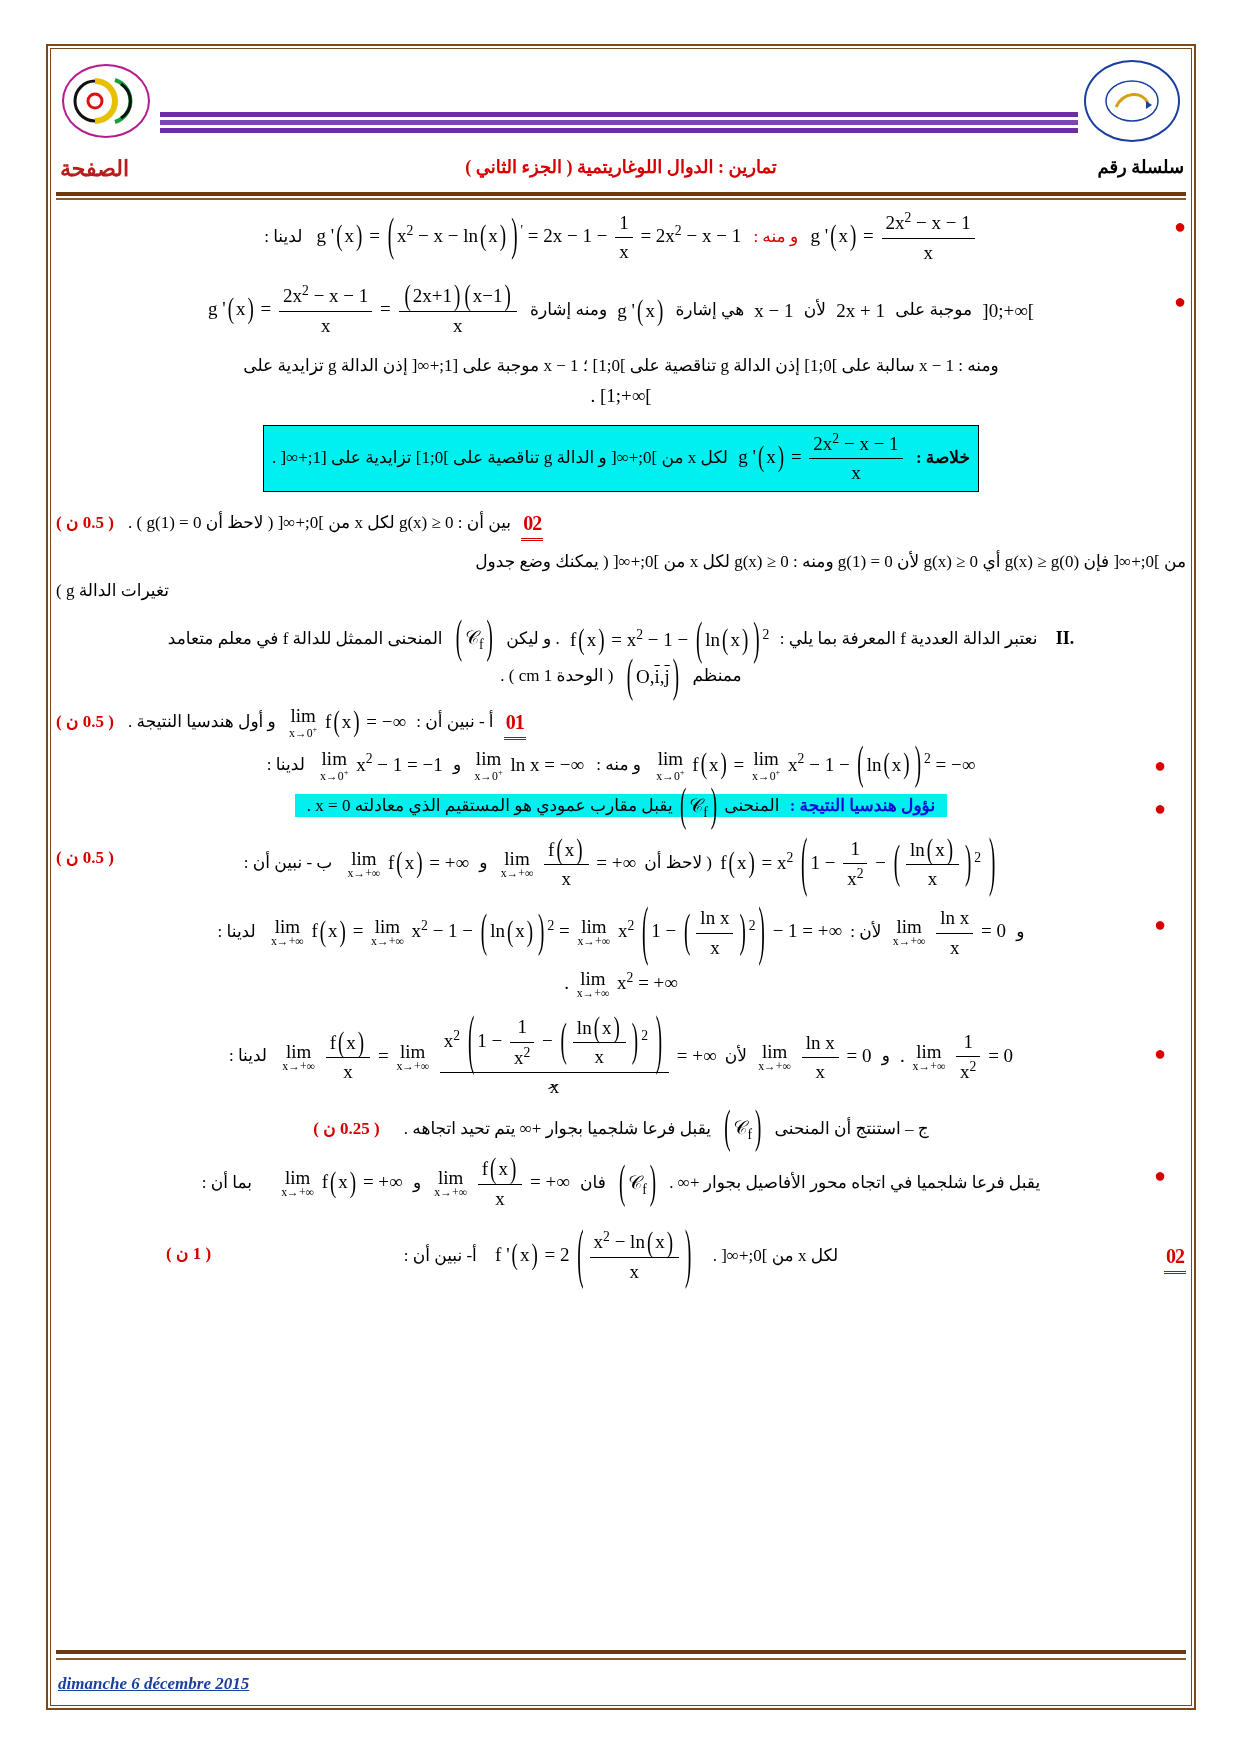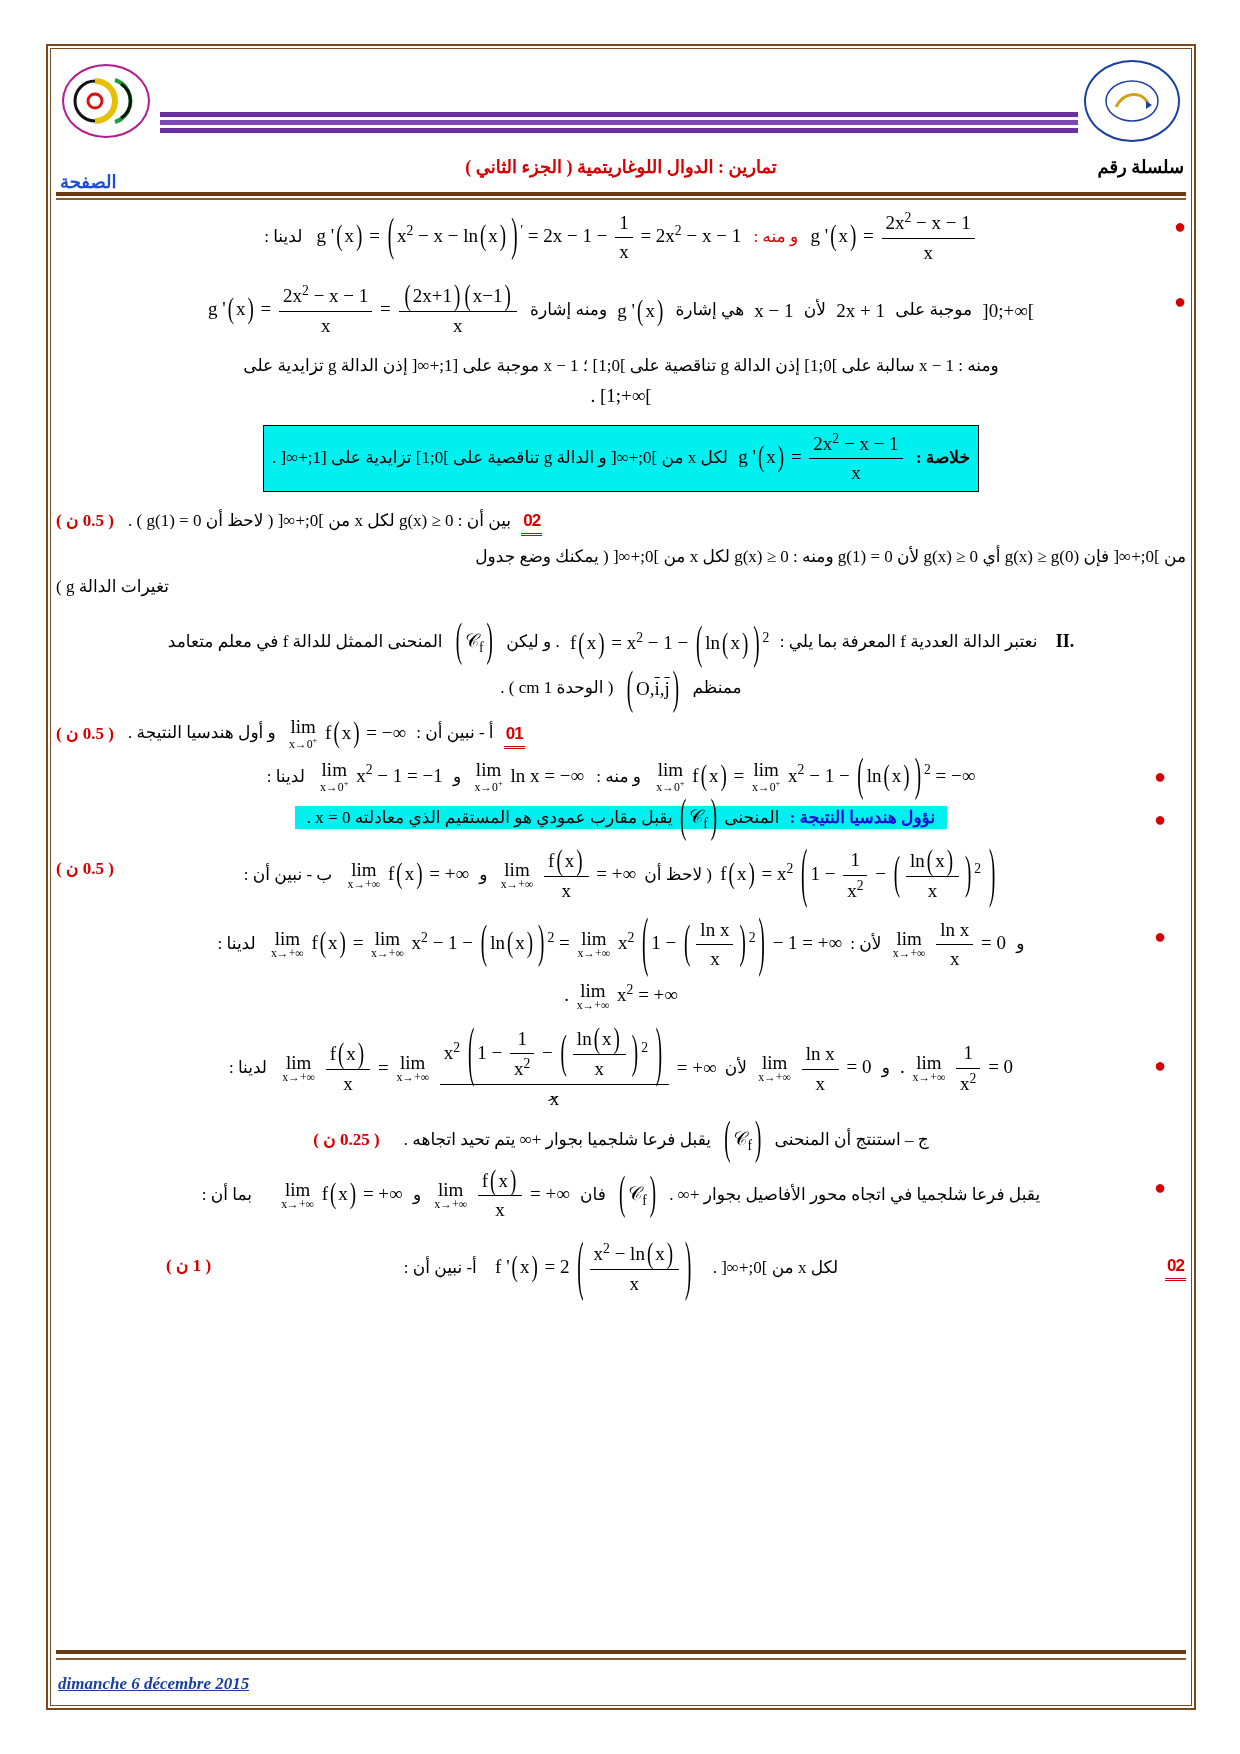--- a/index.html
+++ b/index.html
@@ -69,21 +69,21 @@
 
   .subhdr{
     position:absolute; right:0; left:0; top:96px; height:36px;
   }
   .serie{
     position:absolute; right:2px; top:4px;
     font-weight:bold; font-size:18px; color:#000;
   }
   .page-lbl{
     position:absolute; left:4px; top:4px;
-    font-weight:bold; font-size:18px; color:#1d4ed8;margin-top:15px;
+    font-weight:bold; font-size:22px; color:#b91c1c;
   }
   .title-main{
     position:absolute; right:0;left:0; top:4px; text-align:center;
     font-weight:bold; font-size:18px; color:#d60000;
   }
   .rule{
     position:absolute; right:0;left:0;top:136px; height:4px; background:#6b3a12;
   }
   .rule2{
     position:absolute; right:0;left:0;top:142px; height:2px; background:#8a5a2a;
@@ -122,21 +122,21 @@
     display:inline-block; text-align:center; vertical-align:middle; margin:0 3px;
   }
   .lim .l{display:block; line-height:1;}
   .lim .u{display:block; font-size:0.62em; line-height:1.1;}
   .hl{background:#00f0f0;}
   .boxhl{
     background:#00f0f0; border:1px solid #000; padding:3px 8px; display:inline-block;
   }
   .qnum{
     display:inline-block; color:#d60000; font-weight:bold;
-    font-family:Liberation Sans, sans-serif; font-size:17px;
+    font-family:Liberation Serif, serif; font-size:20px;
     letter-spacing:-1px;
     border-bottom:3px double #d60000;
     padding:0 2px;
     margin-left:6px;
     vertical-align:middle;
   }
   .pts{color:#d60000; font-weight:bold;}
   .rom{font-weight:bold; font-size:18px;}
   .big{font-size:19px;}
   .paren{display:inline-block; transform:scaleY(1.6); margin:0 2px;}
@@ -273,21 +273,21 @@
       </div>
 
       <div class="line" style="text-align:center;">
         <span class="rom" style="margin-left:14px;">.II</span>
         <span>نعتبر الدالة العددية f المعرفة بما يلي :</span>
         <span class="math big" style="margin:0 6px;">
           f<span class="paren">(</span>x<span class="paren">)</span> = x<span class="sup">2</span> − 1 −
           <span class="bigparen">(</span>ln<span class="paren">(</span>x<span class="paren">)</span><span class="bigparen">)</span><span class="sup">2</span>
         </span>
         <span>. و ليكن</span>
-        <span class="math big" style="margin:12px 6px;">
+        <span class="math big" style="margin:4px 6px;">
           <span class="bigparen">(</span>𝒞<span class="sub">f</span><span class="bigparen">)</span>
         </span>
         <span>المنحنى الممثل للدالة f في معلم متعامد</span>
       </div>
       <div class="line" style="text-align:center;margin-bottom:14px;">
         <span>ممنظم</span>
         <span class="math big" style="margin:0 6px;">
           <span class="bigparen">(</span>O,<span style="text-decoration:overline;">i</span>,<span style="text-decoration:overline;">j</span><span class="bigparen">)</span>
         </span>
         <span>( الوحدة 1 cm ) .</span>

